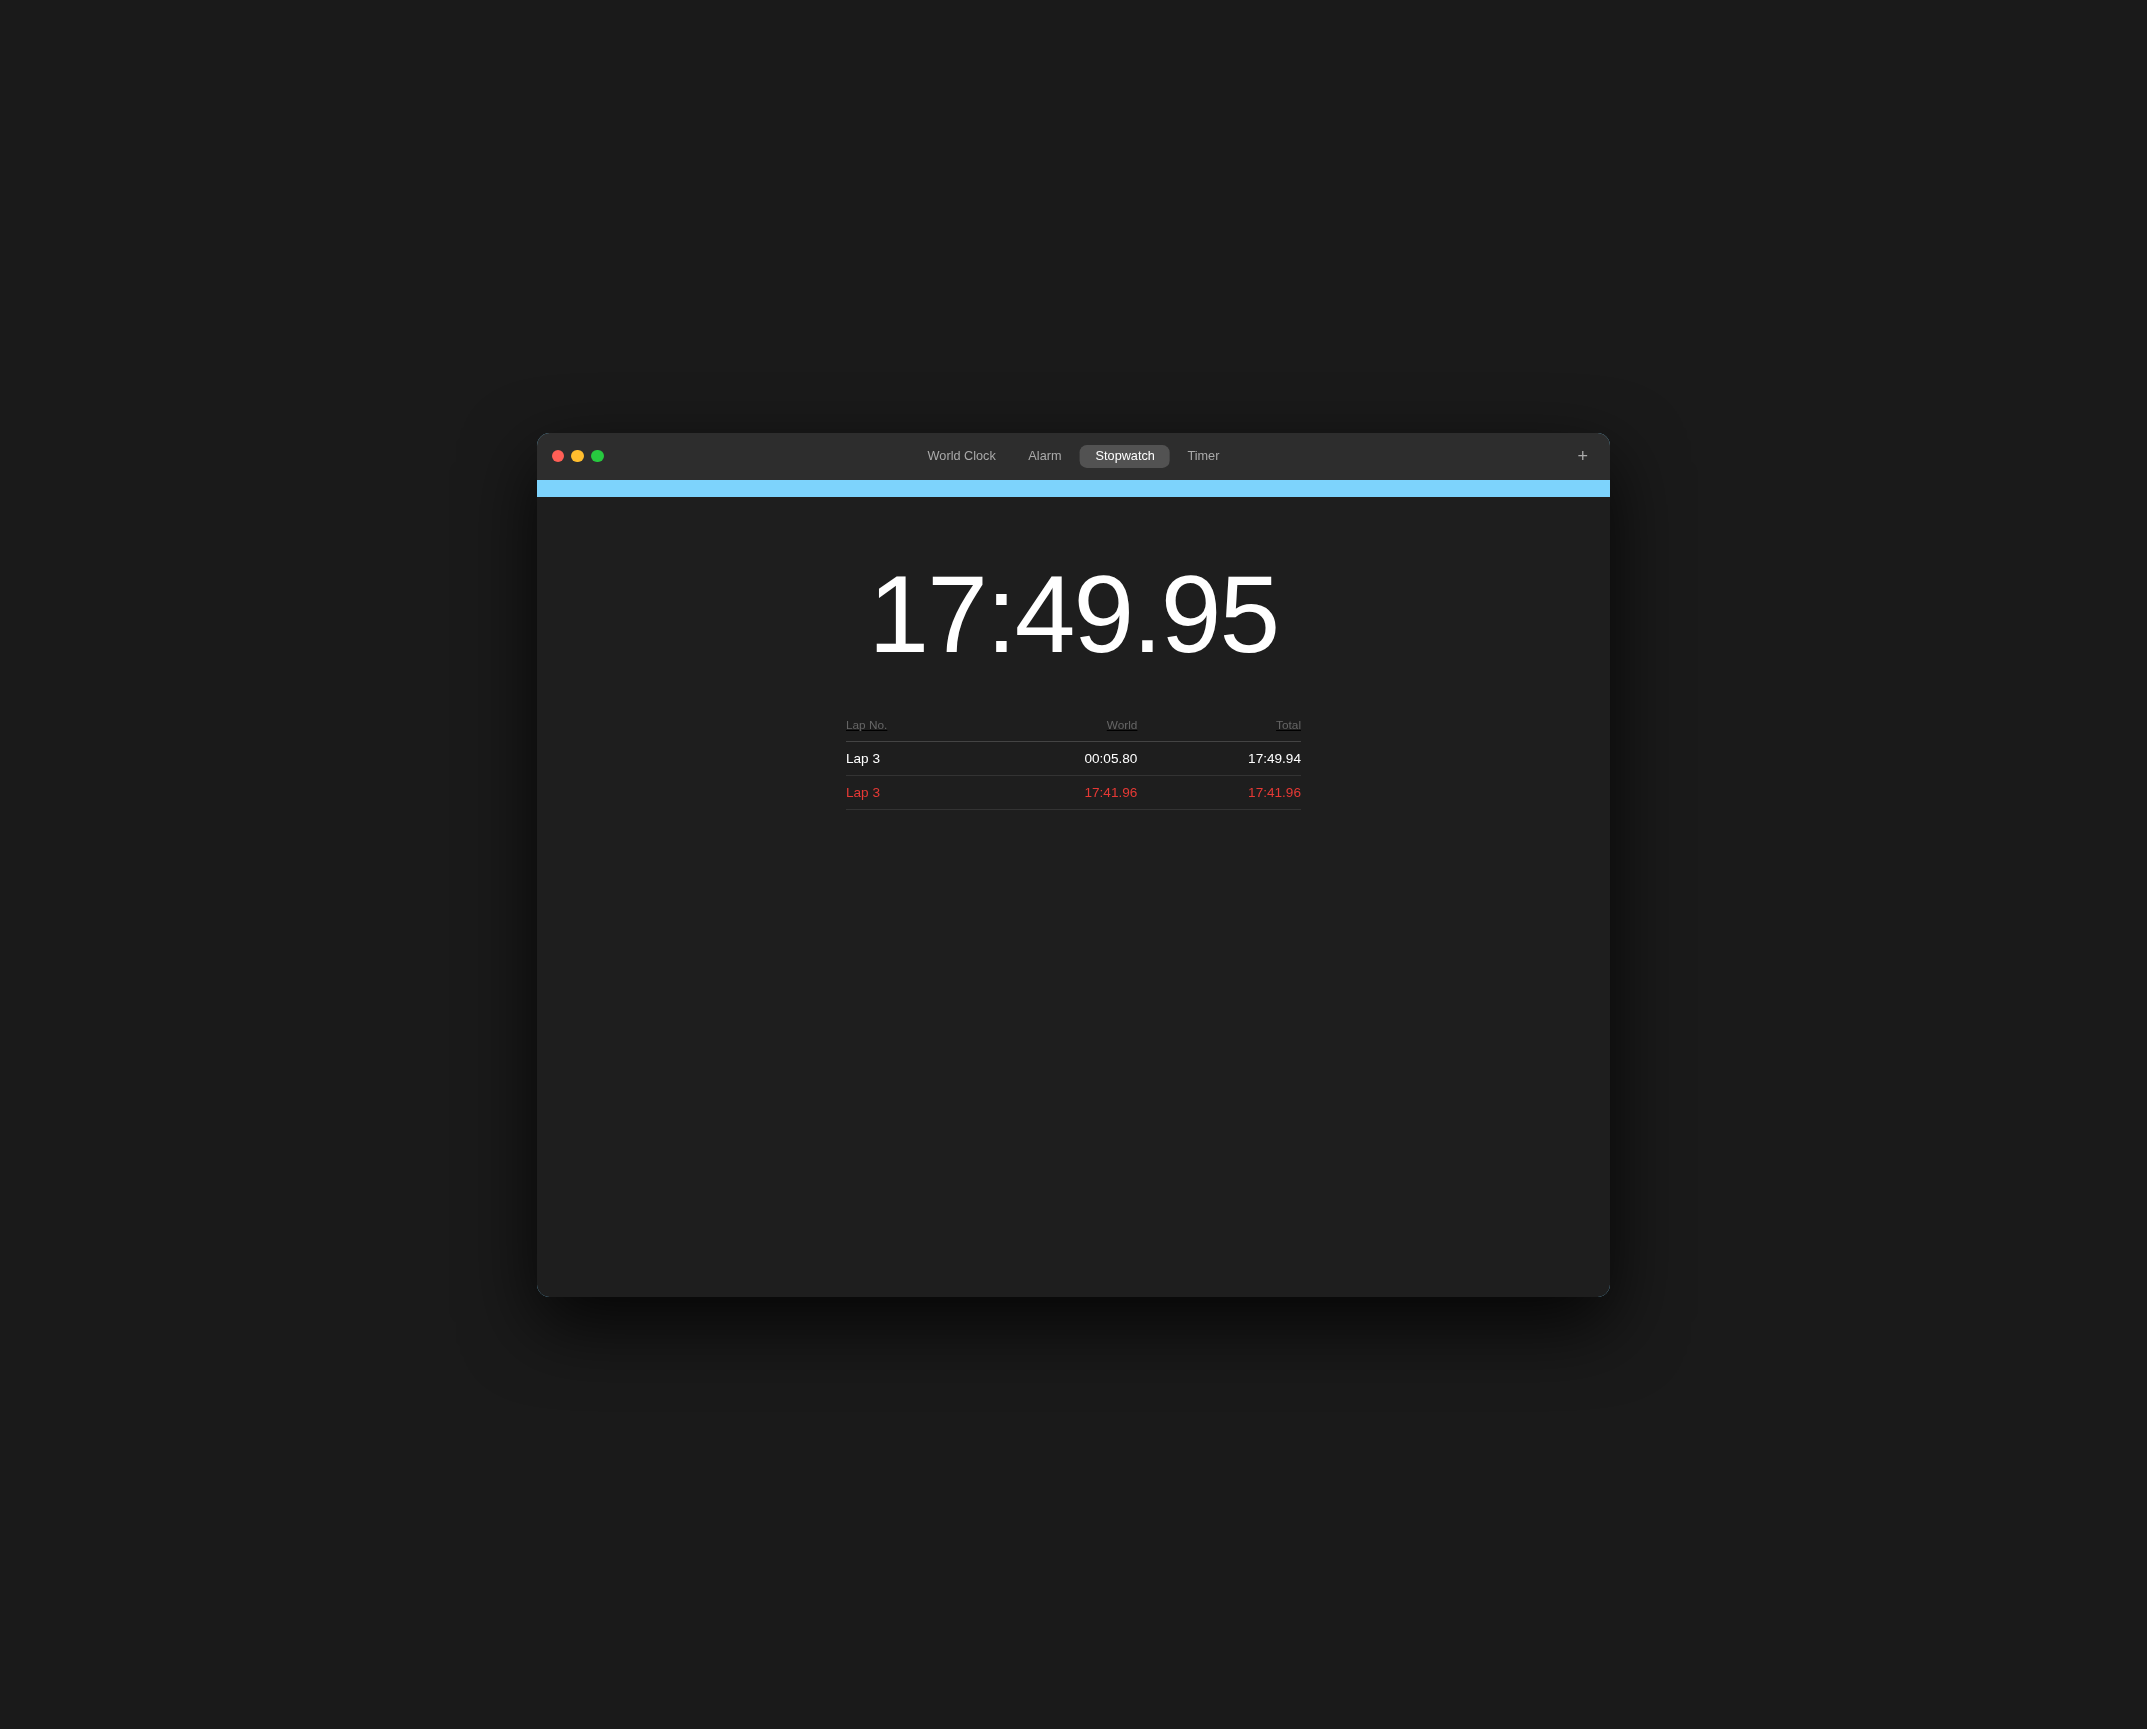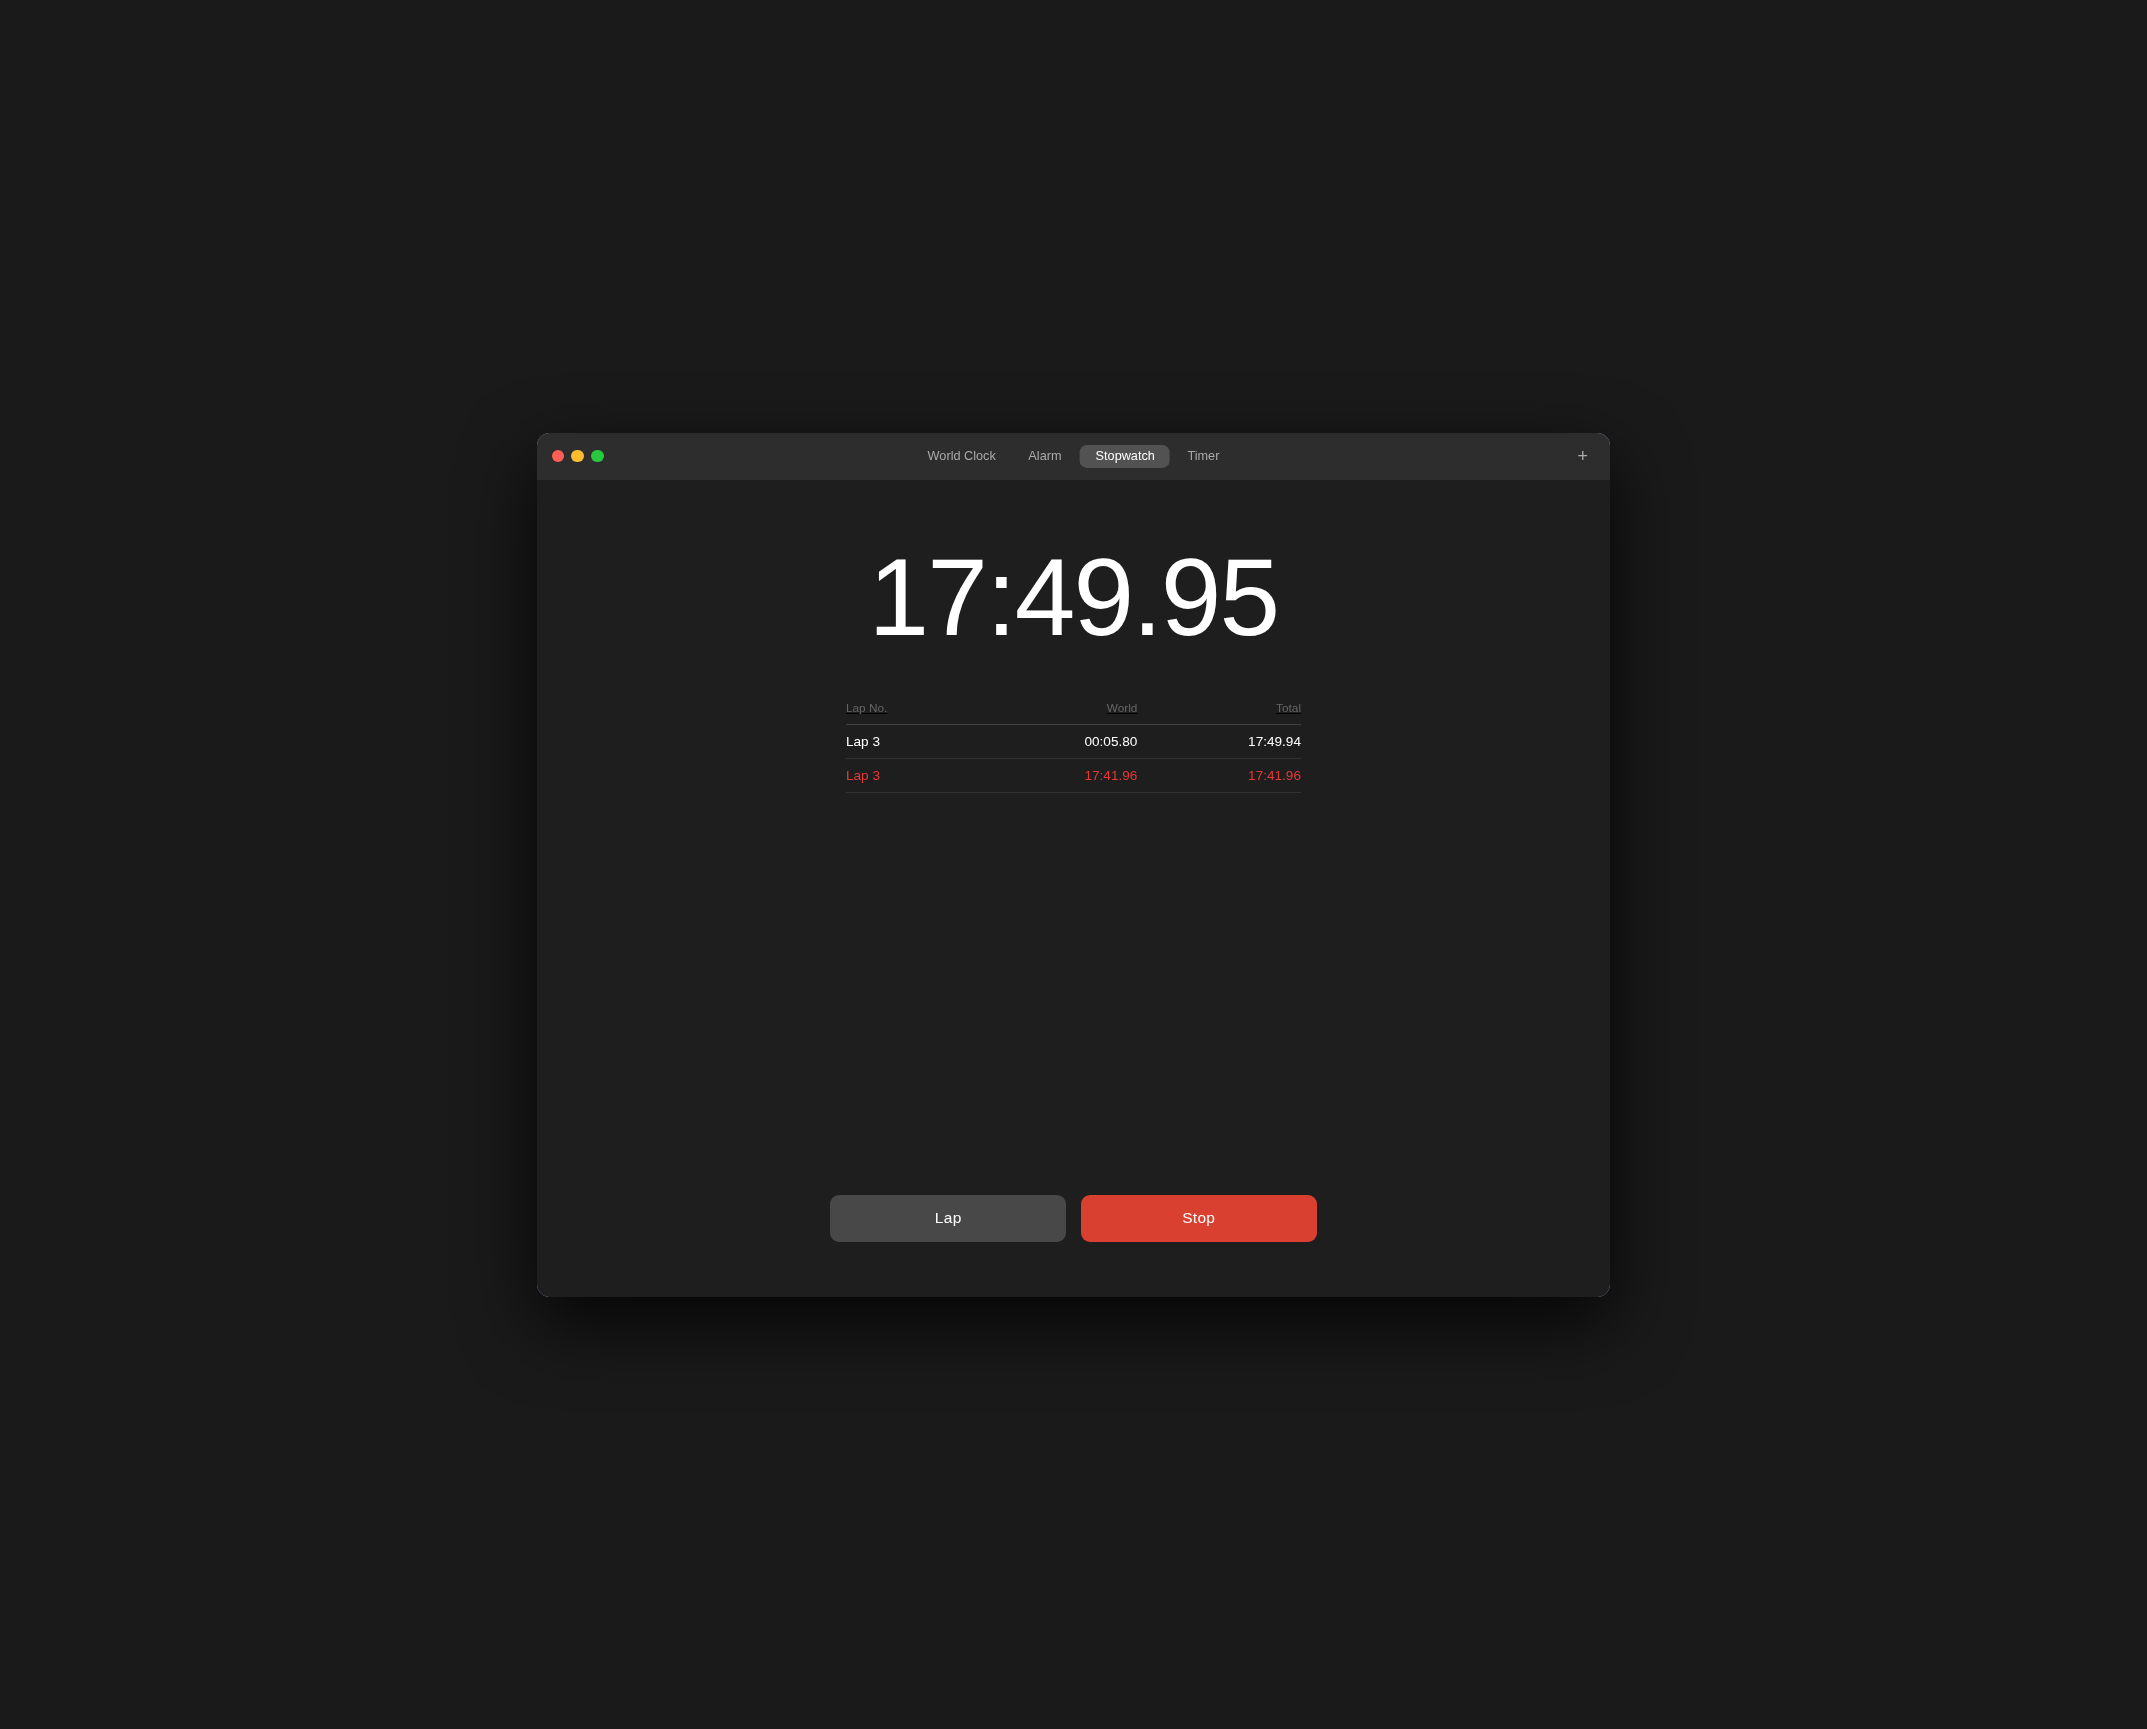--- a/index.html
+++ b/index.html
@@ -13,26 +13,27 @@
       display: flex;
       justify-content: center;
       align-items: center;
       min-height: 100vh;
       font-family: -apple-system, BlinkMacSystemFont, 'SF Pro Display', 'Helvetica Neue', sans-serif;
     }
 
     .window {
       width: 1073px;
       height: 864px;
-      background: #c4b5fd;
+      background: #7dd3fc;
       border-radius: 12.7px;
       overflow: hidden;
       box-shadow: 0 27px 73px rgba(0,0,0,0.8);
       display: flex;
       flex-direction: column;
+      gap: 17px;
     }
 
     .titlebar {
       background: #2d2d2d;
       height: 47px;
       display: flex;
       align-items: center;
       padding: 0 14.5px;
       position: relative;
       flex-shrink: 0;
@@ -234,20 +235,16 @@
           <td>17:49.94</td>
         </tr>
         <tr class="row-worst">
           <td>Lap 3</td>
           <td>17:41.96</td>
           <td>17:41.96</td>
         </tr>
       </tbody>
     </table>
 
-    <div class="buttons">
-      <button class="btn btn-lap">Lap</button>
-      <button class="btn btn-stop">Stop</button>
-    </div>
 
   </div>
 </div>
 
 
 </body></html>

